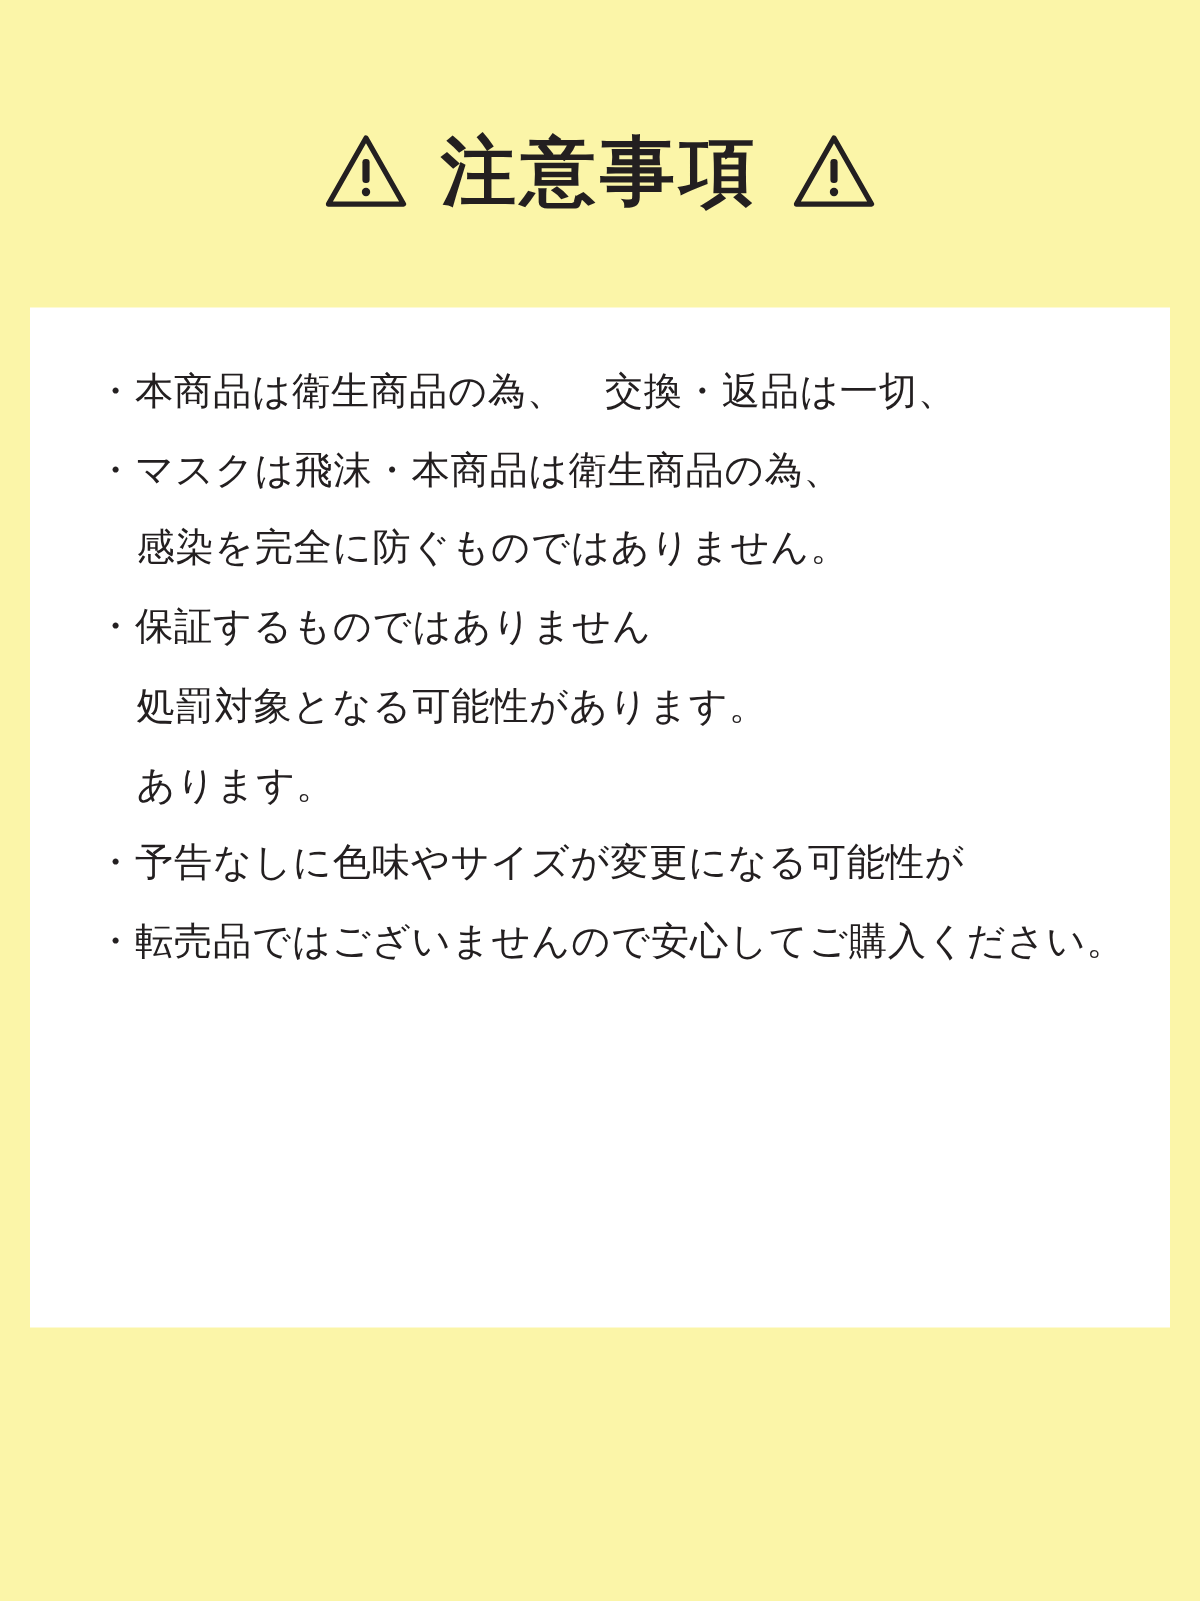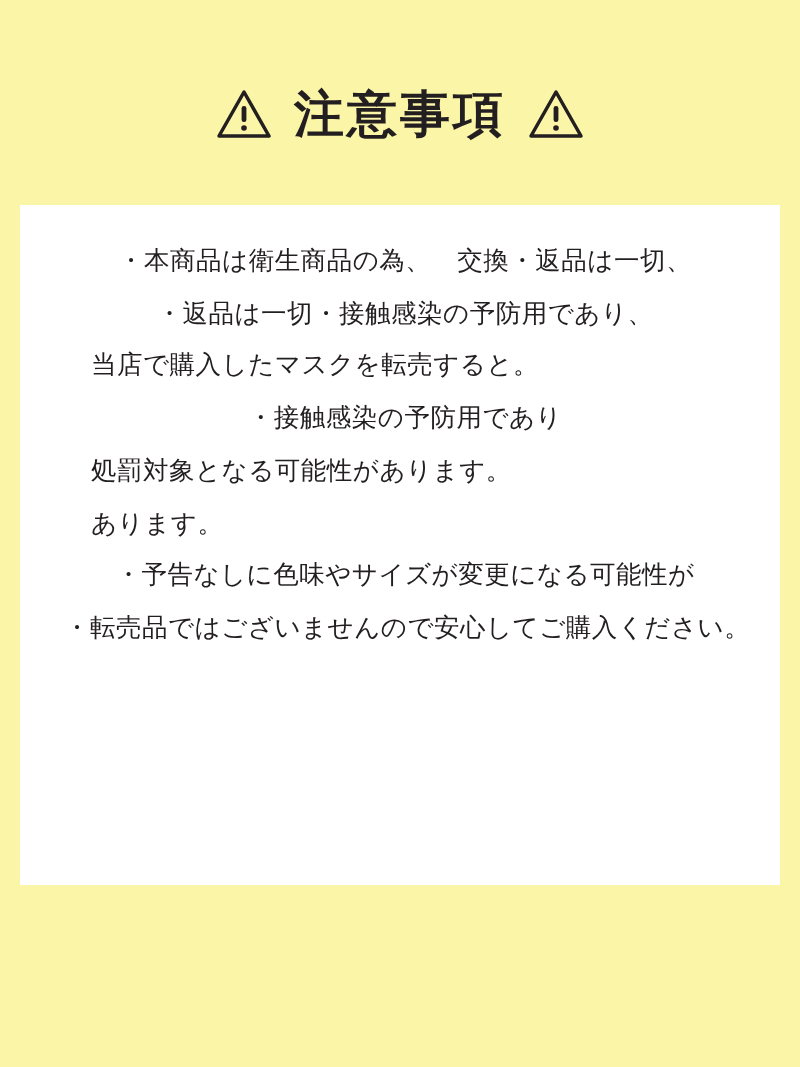--- a/index.html
+++ b/index.html
@@ -67,21 +67,20 @@
   }
   .line {
     font-size: 25.5px;
     line-height: 51px;
     letter-spacing: 0.5px;
     white-space: pre;
     color: #231f20;
   }
   .line.first {
     text-indent: 0;
-    text-align: center;
   }
   .line.cont {
     padding-left: 27px;
   }
 </style>
 </head>
 <body>
 
 <div class="page">
 
@@ -106,26 +105,26 @@
   </div>
 
   <div class="card">
     <ul class="notice-list">
 
       <li class="notice-item">
         <div class="line first"><span>・</span><span>本商品は衛生商品の為、　交換・返品は一切、</span></div>
       </li>
 
       <li class="notice-item">
-        <div class="line first"><span>・</span><span>返品は一切・接触感染の予防用であり、</span></div>
-        <div class="line cont">当店で購入したマスクを転売すると。</div>
+        <div class="line first"><span>・</span><span>マスクは飛沫・本商品は衛生商品の為、</span></div>
+        <div class="line cont">感染を完全に防ぐものではありません。</div>
       </li>
 
       <li class="notice-item">
-        <div class="line first"><span>・</span><span>接触感染の予防用であり</span></div>
+        <div class="line first"><span>・</span><span>保証するものではありません</span></div>
       </li>
 
       <li class="notice-item">
         <div class="line cont">処罰対象となる可能性があります。</div>
       </li>
 
 
       <li class="notice-item">
         <div class="line cont">あります。</div>
         <div class="line first"><span>・</span><span>予告なしに色味やサイズが変更になる可能性が</span></div>

